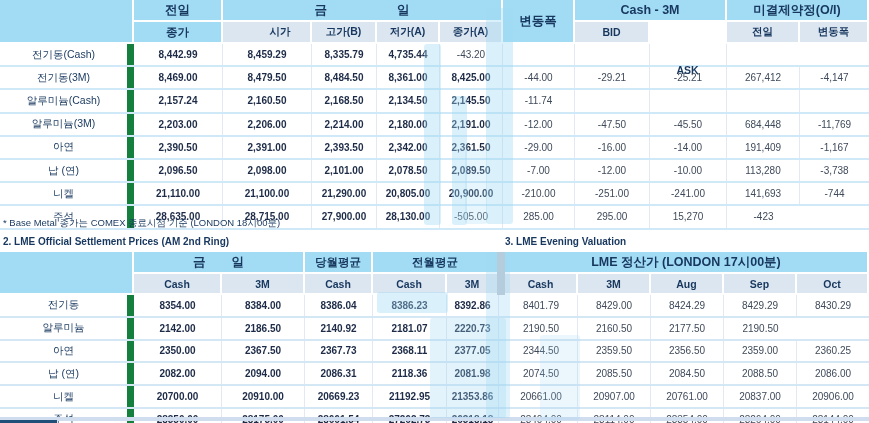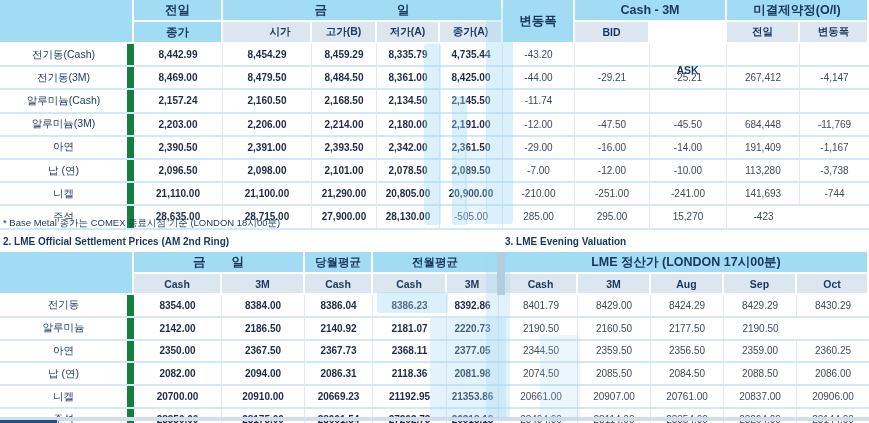--- a/index.html
+++ b/index.html
@@ -69,21 +69,20 @@
       <div class="hcell hg" style="grid-column:8;grid-row:2;">BID</div>
       <div class="hcell hg" style="grid-column:9;grid-row:2;margin-top:48px;">ASK</div>
       <div class="hcell hb" style="grid-column:10/12;grid-row:1;">미결제약정(O/I)</div>
       <div class="hcell hg" style="grid-column:10;grid-row:2;">전일</div>
       <div class="hcell hg" style="grid-column:11;grid-row:2;">변동폭</div>
     </div>
     <div>
         <div class="grid1 row">
           <div class="nc">전기동(Cash)</div>
           <div class="c bold">8,442.99</div>
-          <div class="c bold">8,454.29</div>
           <div class="c bold">8,459.29</div>
           <div class="c bold">8,335.79</div>
           <div class="c bold">4,735.44</div>
           <div class="c">-43.20</div>
           <div class="c"></div>
           <div class="c"></div>
           <div class="c"></div>
           <div class="c"></div>
         </div>
         <div class="grid1 row">

